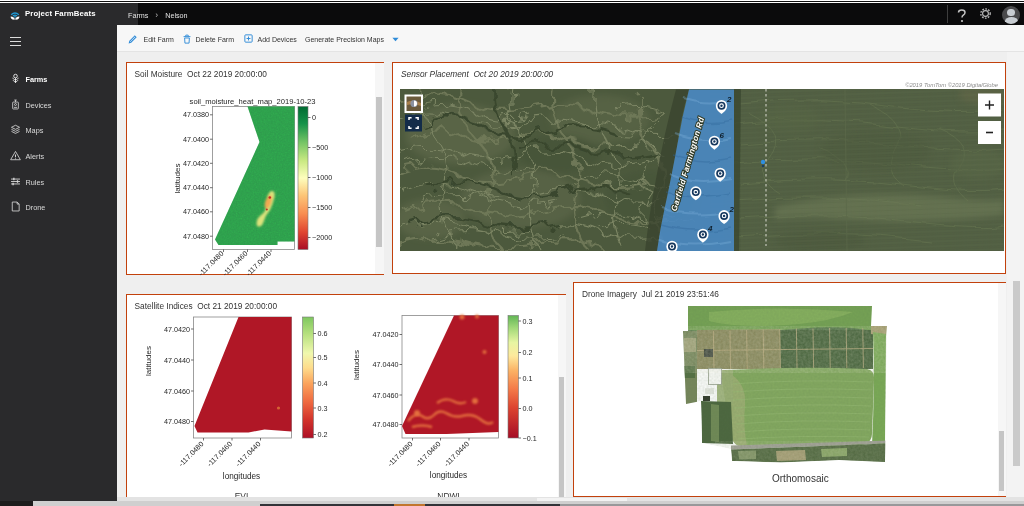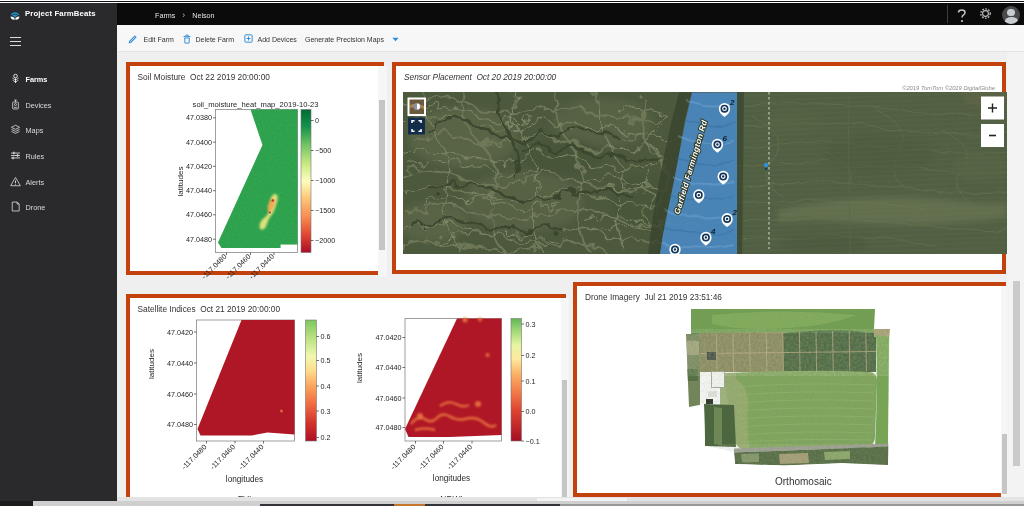--- a/index.html
+++ b/index.html
@@ -3,23 +3,23 @@
 <meta charset="utf-8">
 <style>
   * { margin:0; padding:0; box-sizing:border-box; }
   html,body { width:1024px; height:506px; overflow:hidden; background:#fff;
     font-family:"Liberation Sans", sans-serif; }
   .abs { position:absolute; }
   
   .topwhite { position:absolute; left:0; top:0; width:1024px; height:2px; background:#fff; border-bottom:1px solid #111; }
   
   .topbar { position:absolute; left:0; top:3px; width:1024px; height:22px; background:#0b0b0c; }
-  .logosec { position:absolute; left:0; top:0; width:117px; height:22px; background:#2a2a2c; }
+  .logosec { position:absolute; left:0; top:0; width:138px; height:22px; background:#2a2a2c; }
   .logotxt { position:absolute; left:25px; top:6px; color:#fff; font-size:7.8px; font-weight:600; letter-spacing:0.1px; }
-  .crumb { position:absolute; left:128px; top:7px; color:#e2e2e2; font-size:7.2px;margin-left:27px; }
+  .crumb { position:absolute; left:128px; top:7px; color:#e2e2e2; font-size:7.2px; }
   .crumb .sep { color:#bbb; margin:0 5px; font-size:8.5px; }
   .sepline { position:absolute; right:76px; top:2px; height:18px; width:1px; background:#3e3e3e; }
   .avatar { position:absolute; right:4px; top:2.5px; width:18px; height:18px; border-radius:50%; background:#4a4a4c; overflow:hidden; }
   .avatar .head { position:absolute; left:5.25px; top:3.2px; width:7.5px; height:7.5px; border-radius:50%; background:#c8cdd2; }
   .avatar .body { position:absolute; left:2.5px; top:11.5px; width:13px; height:8px; border-radius:50% 50% 0 0; background:#c8cdd2; }
   
   .sidebar { position:absolute; left:0; top:25px; width:117px; height:476px; background:#2a2a2c; }
   .burger { position:absolute; left:10px; top:12px; width:11px; }
   .burger div { height:1px; background:#dcdcdc; margin-bottom:2.8px; }
   .nav { position:absolute; left:0; top:41px; width:117px; }
@@ -27,21 +27,21 @@
   .nav .item .lab { position:absolute; left:25.5px; top:9px; }
   .nav .item .ic { position:absolute; left:9px; top:6px; width:13px; height:13px; }
   .nav .item.active { color:#fff; font-weight:bold; }
   
   .toolbar { position:absolute; left:117px; top:25px; width:907px; height:27px; background:#f7f7f7; border-bottom:1px solid #e4e4e4; }
   .tbtn { position:absolute; top:0; height:27px; font-size:7px; color:#333; }
   .tbtn svg { vertical-align:middle; }
   .tbtn .t { position:absolute; top:11px; white-space:nowrap; }
   
   .content { position:absolute; left:117px; top:52px; width:907px; height:446px; background:#efefef; }
-  .card { position:absolute; background:#fff; border:4px solid #c2410c; }
+  .card { position:absolute; background:#fff; border:1px solid #c2410c; }
   .chead { position:absolute; left:8px; top:6px; font-size:8.3px; color:#333; white-space:nowrap; }
   .chead b { font-weight:normal; }
   
   .vtrack { position:absolute; background:#f6f6f6; }
   .vthumb { position:absolute; background:#c5c5c5; }
   .pagevtrack { position:absolute; left:1007px; top:52px; width:17px; height:446px; background:#f3f3f3; }
   .pagevthumb { position:absolute; left:1013px; top:281px; width:7px; height:185px; background:#cacaca; }
   .hscroll { position:absolute; left:117px; top:497px; width:907px; height:7px; background:#e3e3e3; }
   .hthumb { position:absolute; left:420px; top:1px; width:90px; height:5px; background:#f3f3f3; }
   .bottombar { position:absolute; left:0; top:501px; width:1024px; height:5px; background:#cfcfcf; }
@@ -111,35 +111,35 @@
           <g stroke="#dadada" fill="none" stroke-width="1">
             <path d="M8 2.8 13 5.3 8 7.8 3 5.3 Z"></path>
             <path d="M3 7.8l5 2.5 5-2.5"></path>
             <path d="M3 10.3l5 2.5 5-2.5"></path>
           </g>
         </svg>
       <span class="lab">Maps</span>
       </div>
     <div class="item">
       <svg class="ic" viewBox="0 0 16 16">
+          <g stroke="#dadada" fill="none" stroke-width="1">
+            <path d="M8 3 14 13.2 2 13.2 Z"></path>
+            <path d="M8 6.8v3.4M8 11.6v1" stroke-width="1.2"></path>
+          </g>
+        </svg>
+      <span class="lab">Alerts</span>
+      </div>
+    <div class="item">
+      <svg class="ic" viewBox="0 0 16 16">
           <g stroke="#dadada" fill="none" stroke-width="1.1">
             <path d="M2.5 5h11M2.5 8h11M2.5 11h11"></path>
             <path d="M6 3.5v3M10.5 6.5v3M5 9.5v3" stroke-width="1.6"></path>
           </g>
         </svg>
       <span class="lab">Rules</span>
-      </div>
-    <div class="item">
-      <svg class="ic" viewBox="0 0 16 16">
-          <g stroke="#dadada" fill="none" stroke-width="1">
-            <path d="M8 3 14 13.2 2 13.2 Z"></path>
-            <path d="M8 6.8v3.4M8 11.6v1" stroke-width="1.2"></path>
-          </g>
-        </svg>
-      <span class="lab">Alerts</span>
       </div>
     <div class="item">
       <svg class="ic" viewBox="0 0 16 16">
           <g stroke="#dadada" fill="none" stroke-width="1">
             <path d="M4 2.5h6l2.5 2.5v8.5h-8.5Z"></path>
             <path d="M10 2.5v2.5h2.5"></path>
           </g>
         </svg>
       <span class="lab">Drone</span>
       </div>

